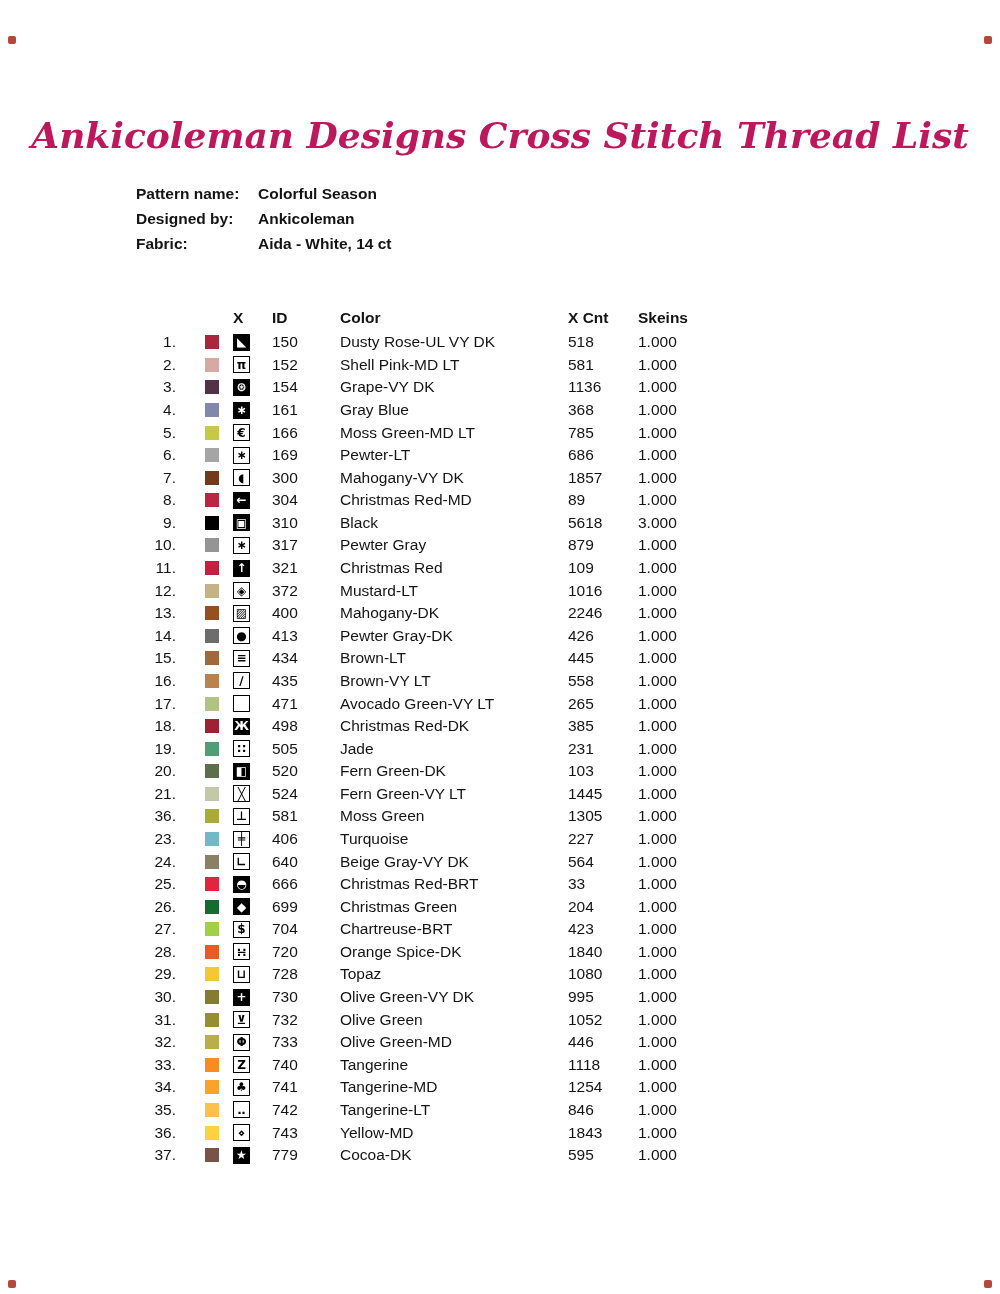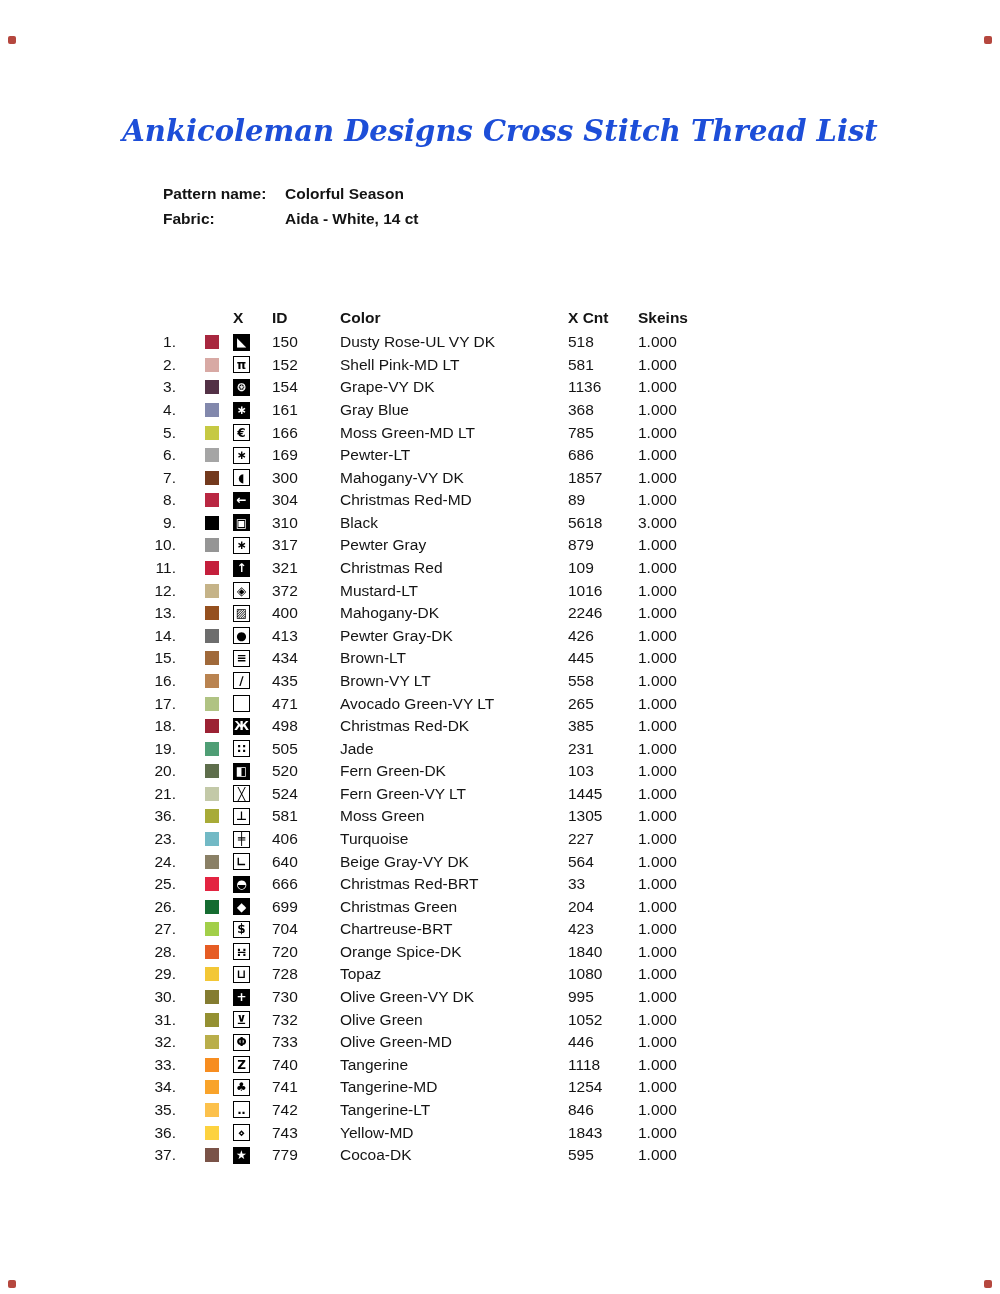--- a/index.html
+++ b/index.html
@@ -26,25 +26,25 @@
 
   .title {
     position: absolute;
     top: 114px; left: 0;
     width: 100%;
     margin: 0;
     text-align: center;
     font-family: "DejaVu Serif", "Liberation Serif", serif;
     font-style: italic;
     font-weight: 700;
-    font-size: 29px;
-    color: #1d4ed8;
+    font-size: 36px;
+    color: #be185d;
   }
 
-  .info { position: absolute; left: 163px; top: 182px; font-weight: 700; font-size: 15.5px; }
+  .info { position: absolute; left: 136px; top: 182px; font-weight: 700; font-size: 15.5px; }
   .info-row { display: flex; height: 24.7px; align-items: center; }
   .info-label { width: 122px; flex: none; }
 
   .table { position: absolute; left: 148px; top: 304px; font-size: 15.5px; }
   .thead, .trow {
     display: grid;
     grid-template-columns: 28px 44px 42px 66px 228px 72px 80px;
     align-items: center;
   }
   .thead { height: 27px; font-weight: 700; }
@@ -87,20 +87,24 @@
   <div class="corner br"></div>
 
   <h1 class="title">Ankicoleman Designs Cross Stitch Thread List</h1>
 
   <div class="info">
     <div class="info-row">
       <span class="info-label">Pattern name:</span>
       <span class="info-value">Colorful Season</span>
     </div>
     <div class="info-row">
+      <span class="info-label">Designed by:</span>
+      <span class="info-value">Ankicoleman</span>
+    </div>
+    <div class="info-row">
       <span class="info-label">Fabric:</span>
       <span class="info-value">Aida - White, 14 ct</span>
     </div>
   </div>
 
   <div class="table">
     <div class="thead">
       <div class="c-num"></div>
       <div class="c-swatch"></div>
       <div class="c-sym">X</div>

